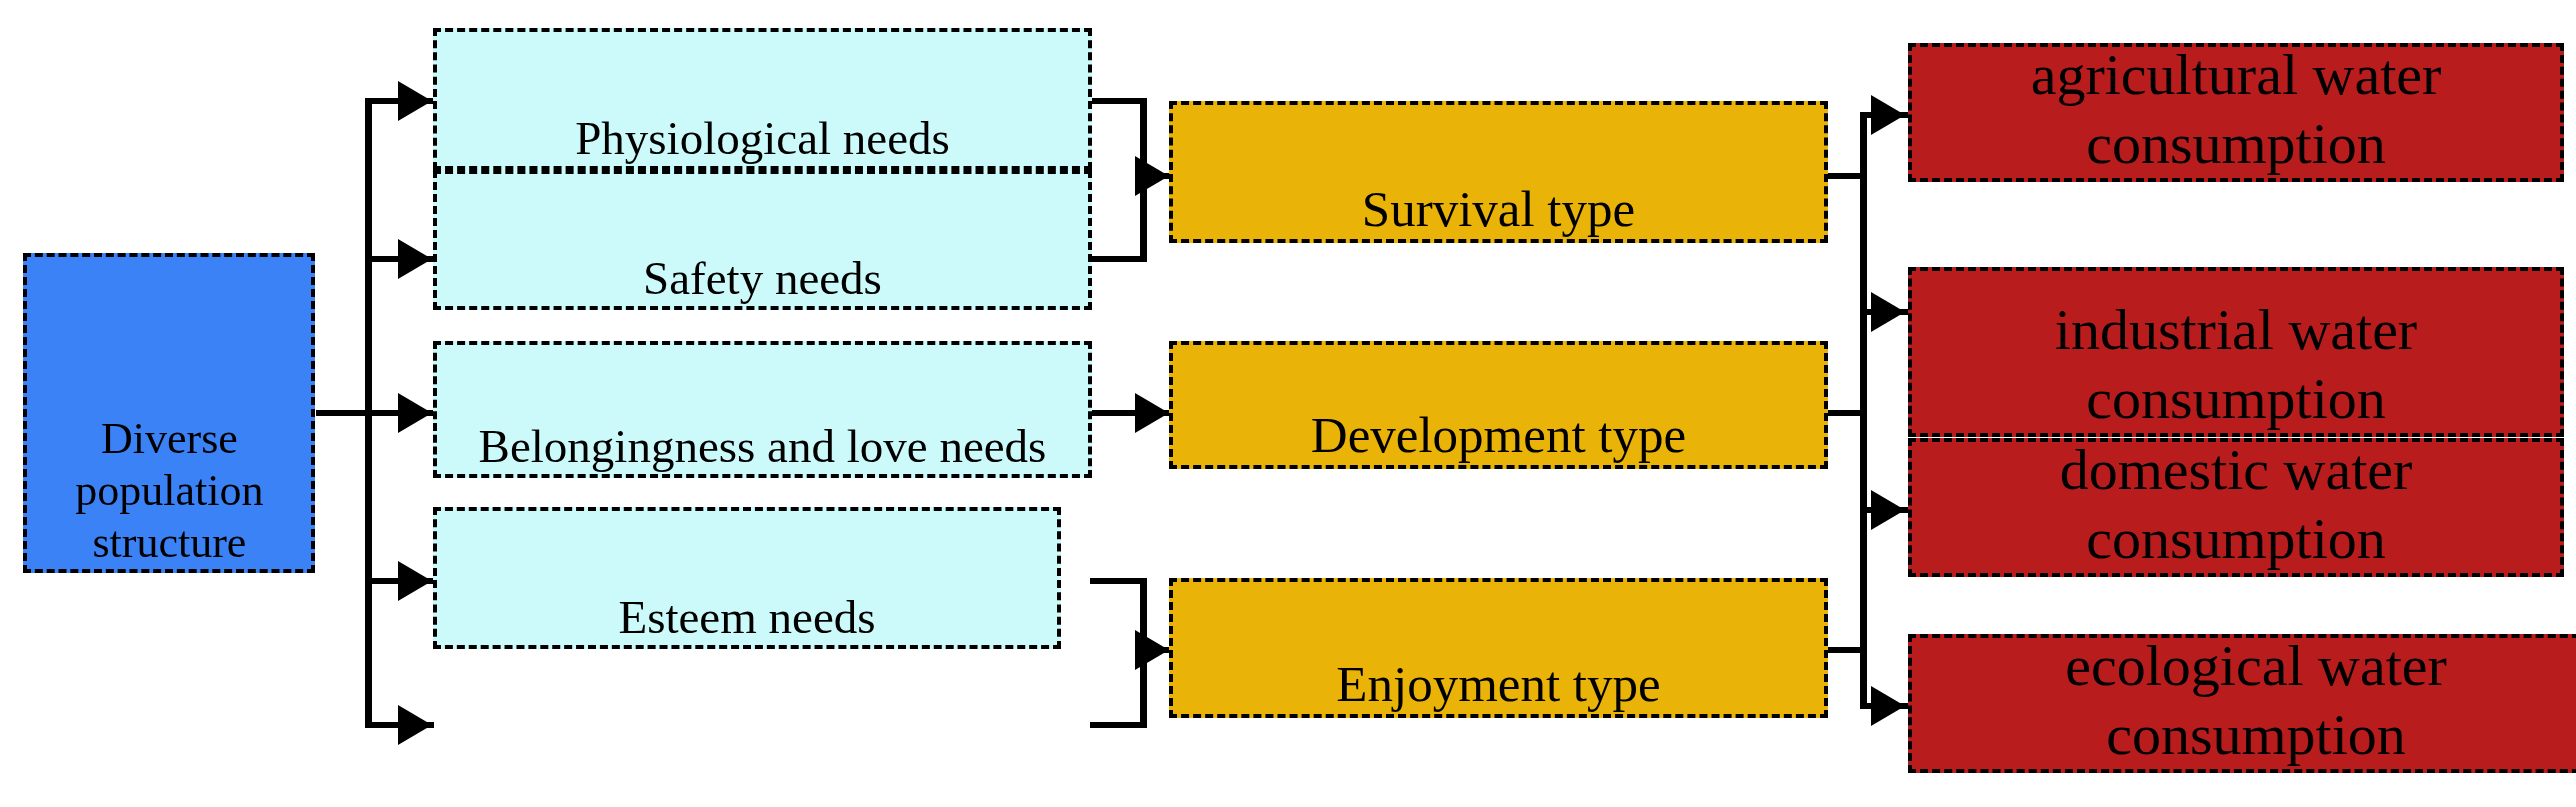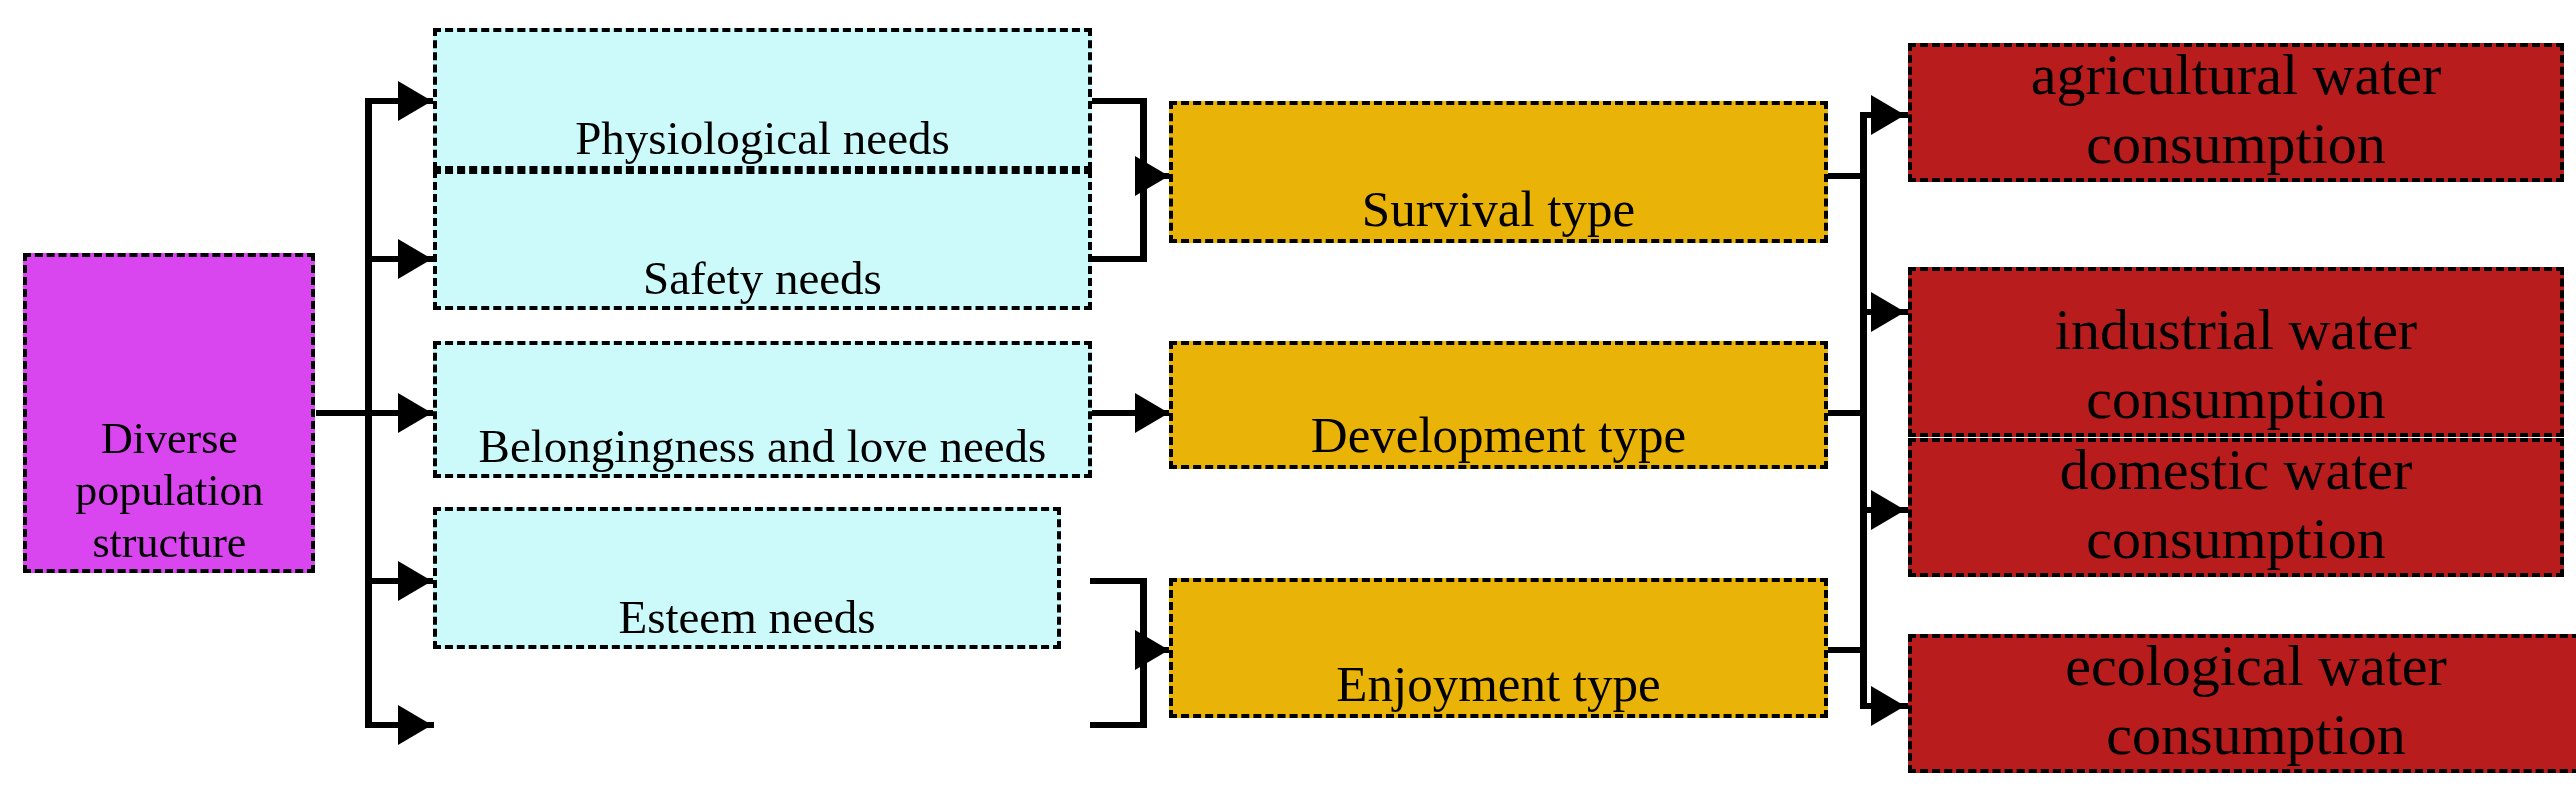--- a/index.html
+++ b/index.html
@@ -18,21 +18,21 @@
     display:flex;
     align-items:flex-end;
     justify-content:center;
     text-align:center;
     color:#000000;
     line-height:1.18;
     z-index:3;
   }
   .node .lbl{ padding:0 7.8px; display:block; }
 
-  .n-root{ background:#d946ef; font-size:44px; }
+  .n-root{ background:#3b82f6; font-size:44px; }
   .n-need{ background:#ccfafa; font-size:47px; }
   .n-type{ background:#eab308; font-size:51px; }
   .n-use { background:#b91c1c; font-size:58px; }
 
   
   .hline{ position:absolute; background:#000000; height:6.2px; z-index:2; }
   .vline{ position:absolute; background:#000000; width:7px; z-index:2; }
   .arrow{
     position:absolute;
     width:0;height:0;

